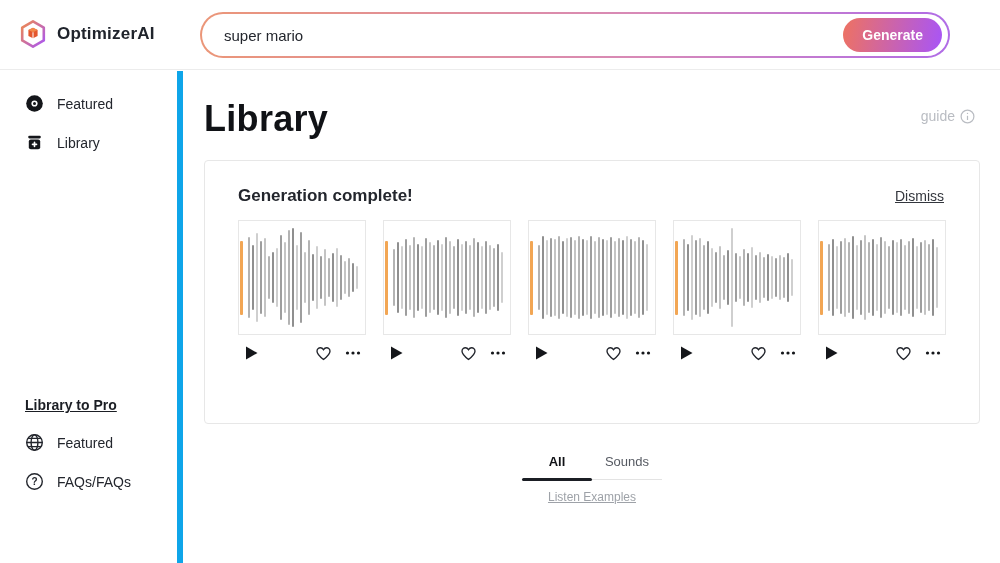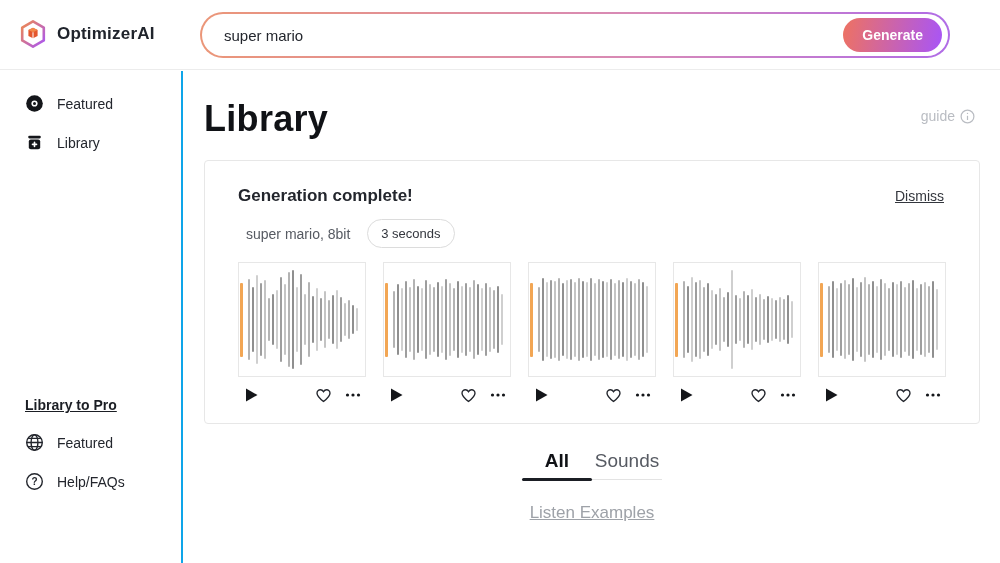--- a/index.html
+++ b/index.html
@@ -23,21 +23,21 @@
   .search-inner{ width:100%; height:100%; background:#fff; border-radius:21px;
     display:flex; align-items:center; padding-left:22px; padding-right:6px; }
   .search-input{ flex:1; border:none; outline:none; font-size:15px; color:#23262d;
     font-family:"Liberation Sans", sans-serif; background:transparent; }
   .generate-btn{ height:34px; padding:0 19px; border:none; border-radius:17px;
     background:linear-gradient(100deg,var(--accent-start) 0%, var(--accent-end) 100%);
     color:#fff; font-size:14px; font-weight:600; cursor:pointer;
     font-family:"Liberation Sans", sans-serif; }
   
   .sidebar{ position:absolute; top:71px; left:0; width:183px; height:492px;
-    border-right:2px solid #0ea5e9; background:#fff; }
+    border-right:6px solid #0ea5e9; background:#fff; }
   .side-item{ display:flex; align-items:center; gap:13px; padding:10px 0 10px 25px;
     font-size:14px; color:#23262d; cursor:pointer; }
   .side-top{ padding-top:13px; }
   .side-bottom{ position:absolute; bottom:62px; left:0; width:100%; }
   .upgrade-link{ display:block; margin:0 0 10px 25px; font-size:14px; font-weight:600;
     color:#1b1e24; text-decoration:underline; cursor:pointer; }
   
   .main{ position:absolute; left:184px; top:71px; width:816px; height:492px; }
   .title-row{ display:flex; align-items:center; padding:24px 0 0 20px; height:72px; }
   .page-title{ font-size:36px; font-weight:800; color:#101216; letter-spacing:0.3px; }
@@ -68,26 +68,26 @@
   .wbar{ width:2px; border-radius:1px; flex:0 0 auto; }
   .tile-controls{ display:flex; align-items:center; justify-content:space-between;
     margin-top:10px; padding:0 5px 0 6px; }
   .icon-btn{ background:none; border:none; padding:0; cursor:pointer; display:flex; align-items:center; }
   .right-controls{ display:flex; align-items:center; gap:13px; }
   
   .tabs-wrap{ position:absolute; left:0; top:372px; width:816px;
     display:flex; flex-direction:column; align-items:center; }
   .tab-bar{ display:flex; border-bottom:1px solid #e3e3e3; }
   .tab{ width:70px; height:36px; display:flex; align-items:center; justify-content:center;
-    font-size:19px; color:#565a62; cursor:pointer; position:relative; }
+    font-size:13px; color:#565a62; cursor:pointer; position:relative; }
   .tab.active{ font-weight:700; color:#101216; }
   .tab.active::after{ content:""; position:absolute; left:0; right:0; bottom:-2px;
     height:3px; background:#1b1e24; border-radius:2px; }
   .empty-msg{ margin-top:17px; font-size:14px; color:#aeb2b8; }
-  .empty-link{ margin-top:23px; font-size:17px; color:#9ea2a8; text-decoration:underline; cursor:pointer; }
+  .empty-link{ margin-top:10px; font-size:12px; color:#9ea2a8; text-decoration:underline; cursor:pointer; }
 </style>
 </head>
 <body>
 
 <div class="header">
   <div class="logo-group">
     <span style="display:flex;">
       <svg width="30" height="30" viewBox="0 0 30 30">
         <defs>
           <linearGradient id="hexg" x1="0" y1="0" x2="1" y2="1">
@@ -147,21 +147,21 @@
       </span>
       <span>Featured</span>
     </div>
     <div class="side-item">
       <span style="display:flex;">
         <svg width="19" height="19" viewBox="0 0 19 19">
           <circle cx="9.5" cy="9.5" r="7.8" fill="none" stroke="#23262d" stroke-width="1.4"></circle>
           <text x="9.5" y="13" text-anchor="middle" font-size="10" font-family="Liberation Sans, sans-serif" fill="#23262d" font-weight="700">?</text>
         </svg>
       </span>
-      <span>Help/FAQs</span>
+      <span>FAQs/FAQs</span>
     </div>
   </div>
 </div>
 
 <div class="main">
   <div class="title-row">
     <span class="page-title">Library</span>
   </div>
   <div class="guide">
     <span>guide</span>
@@ -171,24 +171,20 @@
         <path d="M7.5 6.8 V11"></path>
         <circle cx="7.5" cy="4.4" r="0.7" fill="#b9bcc2" stroke="none"></circle>
       </svg>
     </span>
   </div>
 
   <div class="gen-card">
     <div class="gen-head">
       <span class="gen-title">Generation complete!</span>
       <a class="dismiss">Dismiss</a>
-    </div>
-    <div class="gen-sub">
-      <span class="gen-prompt">super mario, 8bit</span>
-      <span class="duration-badge">3 seconds</span>
     </div>
     <div class="tiles-row">
   <div class="tile-col">
     <div class="wave-box">
       <div class="playhead"></div>
       <div class="wave">
               <div class="wbar" style="height: 72%; background: rgb(179, 179, 179);"></div>
               <div class="wbar" style="height: 58%; background: rgb(143, 143, 143);"></div>
               <div class="wbar" style="height: 78%; background: rgb(207, 207, 207);"></div>
               <div class="wbar" style="height: 65%; background: rgb(158, 158, 158);"></div>

